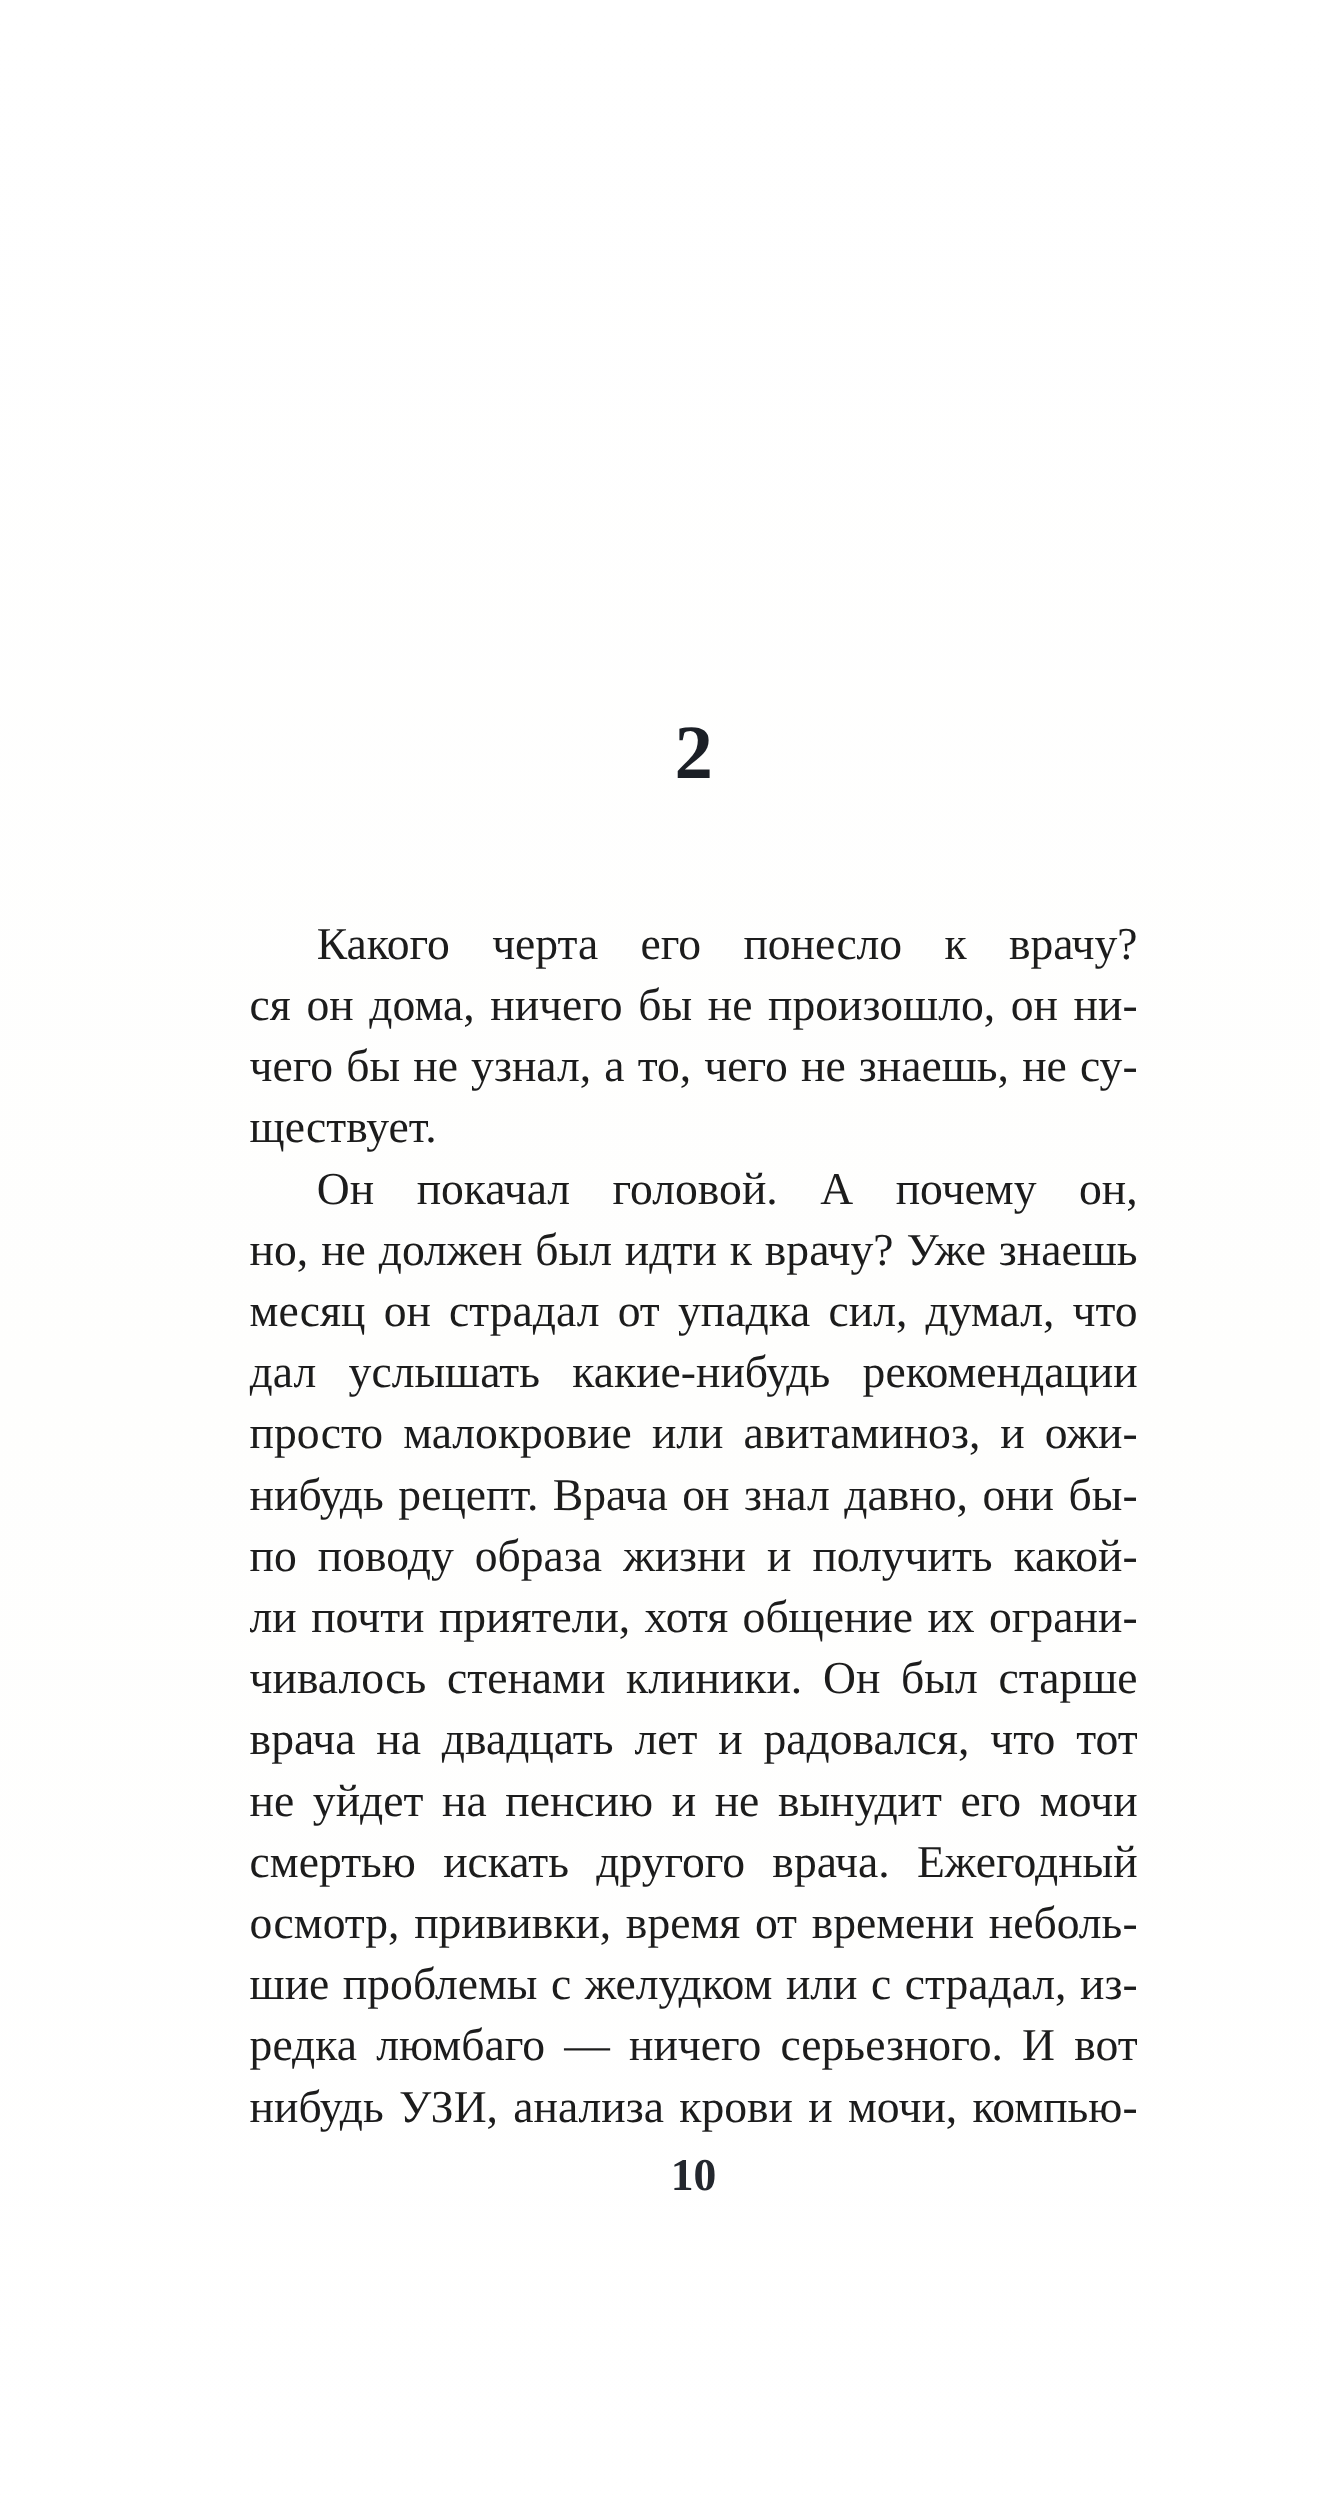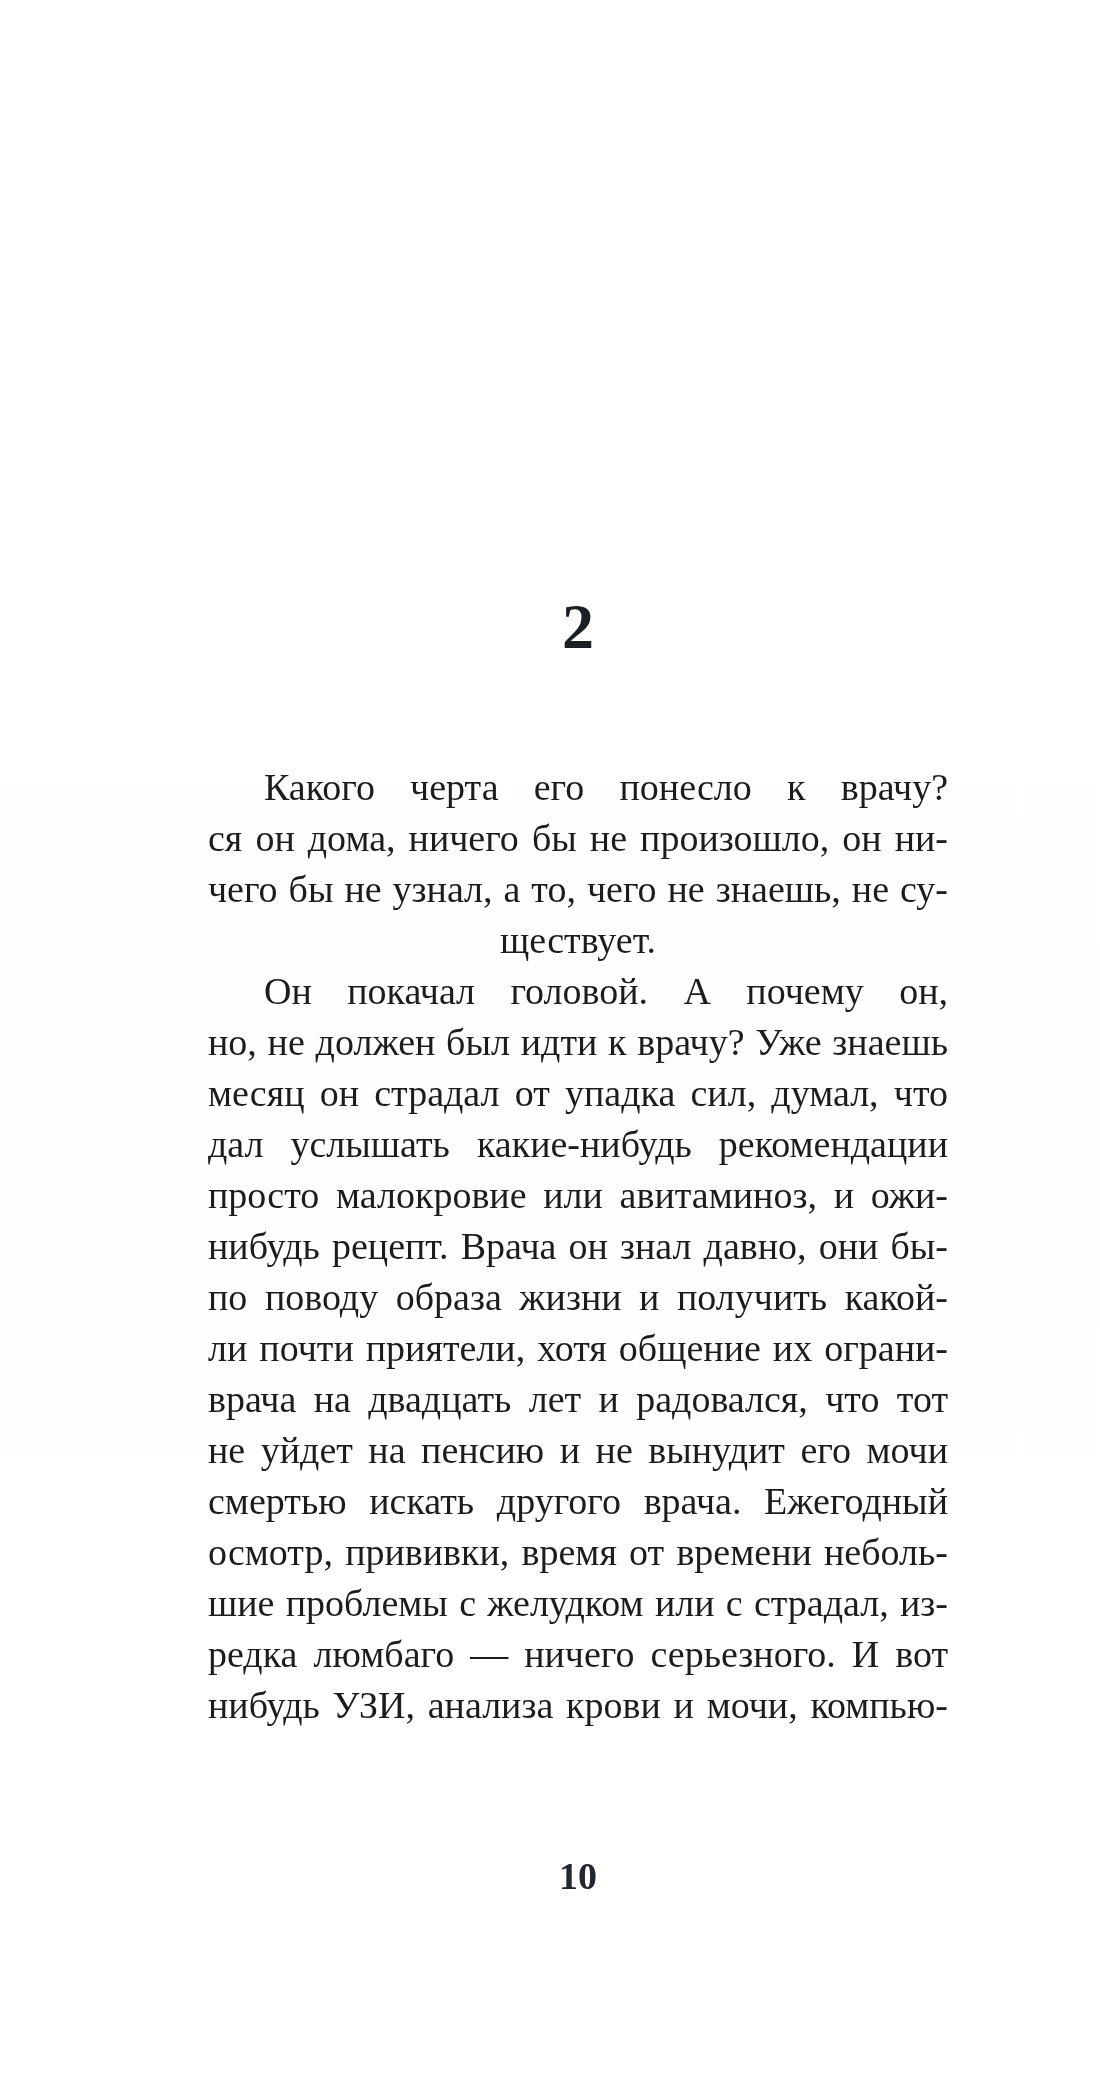--- a/index.html
+++ b/index.html
@@ -50,28 +50,28 @@
     content: "";
     display: inline-block;
     width: 100%;
     height: 0;
     vertical-align: top;
   }
   .line.indent {
     text-indent: 56px;
   }
   .line.para-end {
-    text-align: center;
+    text-align: left;
   }
   .line.para-end::after {
     content: none;
   }
   .page-number {
     position: absolute;
-    top: 1856px;
+    top: 1793px;
     left: 208px;
     width: 740px;
     text-align: center;
     font-size: 38px;
     line-height: 40px;
     font-weight: bold;
     color: #23272e;
   }
 </style>
 </head>
@@ -89,20 +89,21 @@
     <div class="line para-end">ществует.</div>
 
     <div class="line indent">Он покачал головой. А почему он, собствен-</div>
     <div class="line">но, не должен был идти к врачу? Уже знаешь</div>
     <div class="line">месяц он страдал от упадка сил, думал, что это</div>
     <div class="line">дал услышать какие-нибудь рекомендации</div>
     <div class="line">просто малокровие или авитаминоз, и ожи-</div>
     <div class="line">нибудь рецепт. Врача он знал давно, они бы-</div>
     <div class="line">по поводу образа жизни и получить какой-</div>
     <div class="line">ли почти приятели, хотя общение их ограни-</div>
+    <div class="line">чивалось стенами клиники. Он был старше</div>
     <div class="line">врача на двадцать лет и радовался, что тот</div>
     <div class="line">не уйдет на пенсию и не вынудит его мочи</div>
     <div class="line">смертью искать другого врача. Ежегодный</div>
     <div class="line">осмотр, прививки, время от времени неболь-</div>
     <div class="line">шие проблемы с желудком или с страдал, из-</div>
     <div class="line">редка люмбаго — ничего серьезного. И вот</div>
     <div class="line">нибудь УЗИ, анализа крови и мочи, компью-</div>
   </div>
 
   <div class="page-number">10</div>

